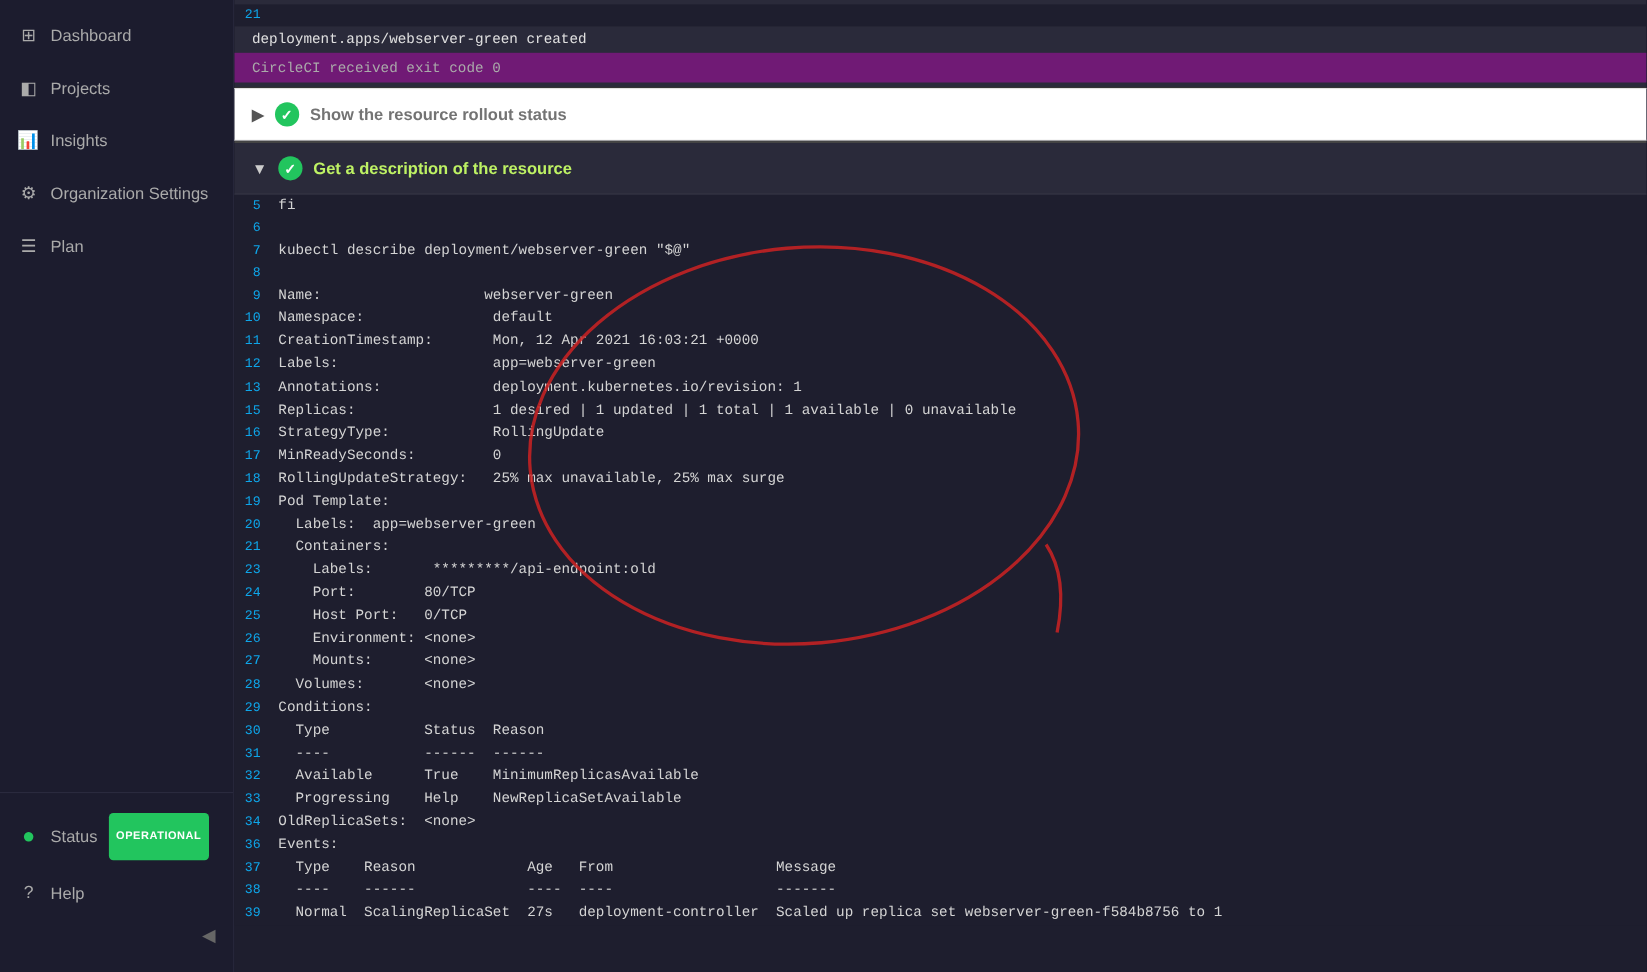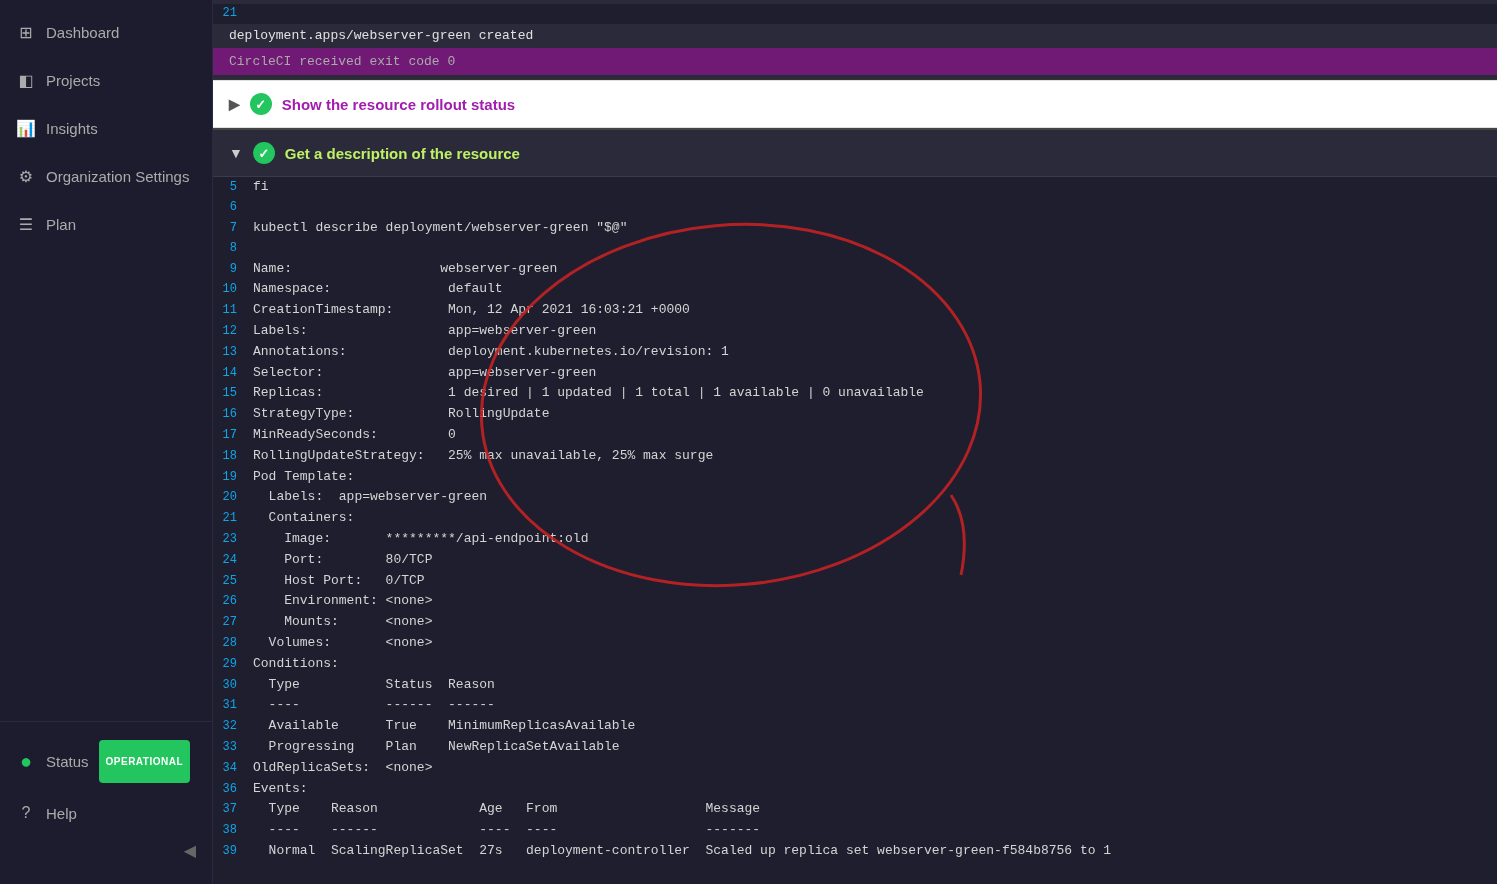--- a/index.html
+++ b/index.html
@@ -140,21 +140,21 @@
     }
     .step-icon-green::after {
       content: '✓';
       color: #fff;
       font-size: 13px;
       font-weight: bold;
     }
     .step-title {
       font-size: 15px;
       font-weight: 600;
-      color: #a21caf;
+      color: #737373;
     }
     .step-title.white { color: #bef264; text-align: right; }
 
     
     .code-block {
       background: #1e1e2e;
       font-family: 'Courier New', Courier, monospace;
       font-size: 13px;
       line-height: 1.6;
       overflow-x: auto;
@@ -286,24 +286,20 @@
           </div>
           <div class="code-line">
             <span class="line-num">12</span>
             <span class="line-content">Labels:                  app=webserver-green</span>
           </div>
           <div class="code-line">
             <span class="line-num">13</span>
             <span class="line-content">Annotations:             deployment.kubernetes.io/revision: 1</span>
           </div>
           <div class="code-line">
-            <span class="line-num">14</span>
-            <span class="line-content">Selector:                app=webserver-green</span>
-          </div>
-          <div class="code-line">
             <span class="line-num">15</span>
             <span class="line-content">Replicas:                1 desired | 1 updated | 1 total | 1 available | 0 unavailable</span>
           </div>
           <div class="code-line">
             <span class="line-num">16</span>
             <span class="line-content">StrategyType:            RollingUpdate</span>
           </div>
           <div class="code-line">
             <span class="line-num">17</span>
             <span class="line-content">MinReadySeconds:         0</span>
@@ -319,21 +315,21 @@
           <div class="code-line">
             <span class="line-num">20</span>
             <span class="line-content">  Labels:  app=webserver-green</span>
           </div>
           <div class="code-line">
             <span class="line-num">21</span>
             <span class="line-content">  Containers:</span>
           </div>
           <div class="code-line">
             <span class="line-num">23</span>
-            <span class="line-content">    Image:       *********/api-endpoint:old</span>
+            <span class="line-content">    Labels:       *********/api-endpoint:old</span>
           </div>
           <div class="code-line">
             <span class="line-num">24</span>
             <span class="line-content">    Port:        80/TCP</span>
           </div>
           <div class="code-line">
             <span class="line-num">25</span>
             <span class="line-content">    Host Port:   0/TCP</span>
           </div>
           <div class="code-line">
@@ -359,21 +355,21 @@
           <div class="code-line">
             <span class="line-num">31</span>
             <span class="line-content">  ----           ------  ------</span>
           </div>
           <div class="code-line">
             <span class="line-num">32</span>
             <span class="line-content">  Available      True    MinimumReplicasAvailable</span>
           </div>
           <div class="code-line">
             <span class="line-num">33</span>
-            <span class="line-content">  Progressing    Plan    NewReplicaSetAvailable</span>
+            <span class="line-content">  Progressing    Help    NewReplicaSetAvailable</span>
           </div>
           <div class="code-line">
             <span class="line-num">34</span>
             <span class="line-content">OldReplicaSets:  &lt;none&gt;</span>
           </div>
           <div class="code-line">
             <span class="line-num">36</span>
             <span class="line-content">Events:</span>
           </div>
           <div class="code-line">

